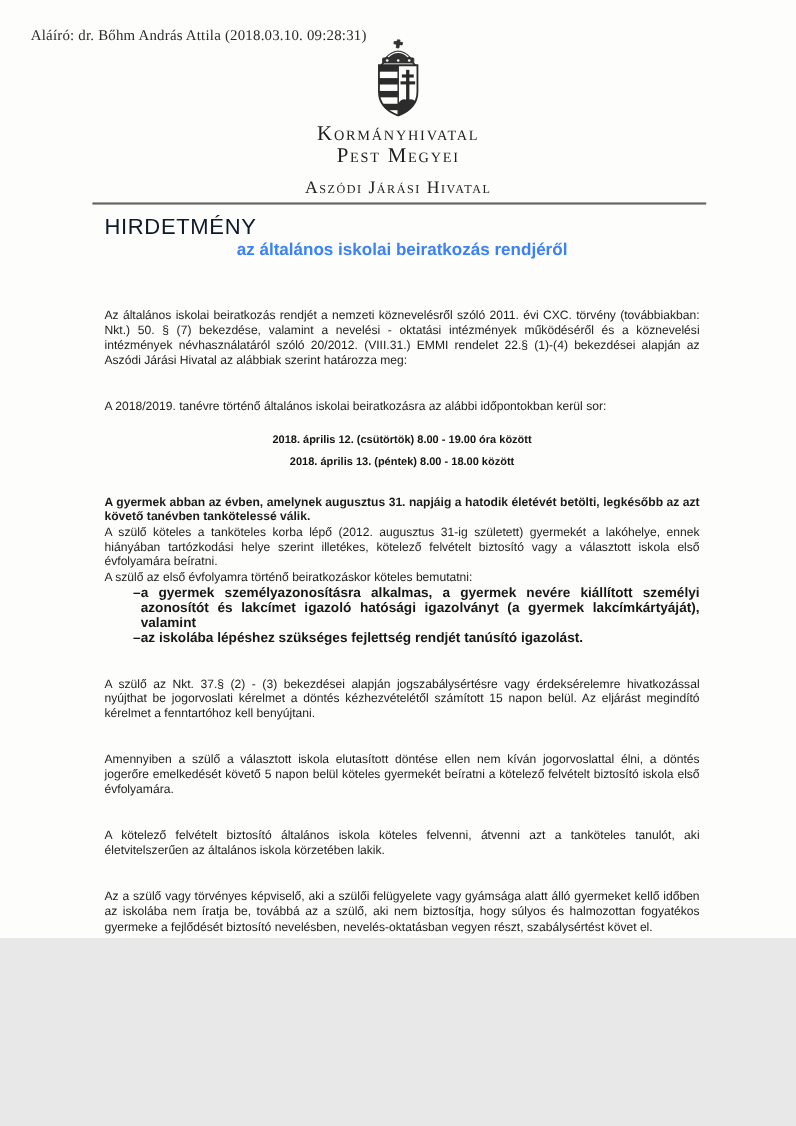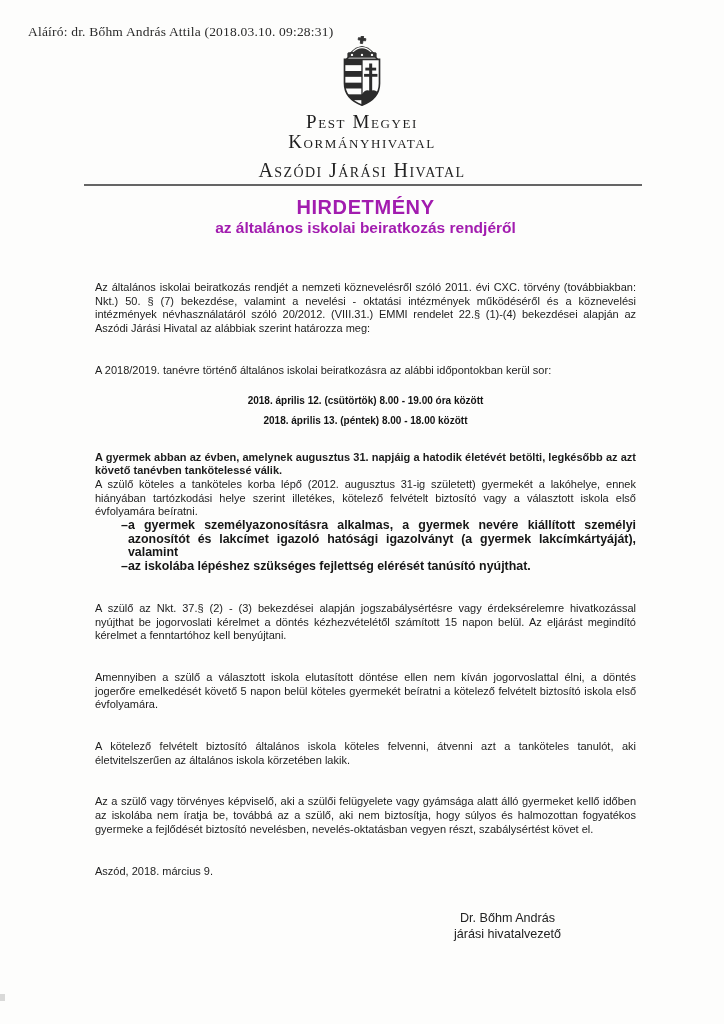--- a/index.html
+++ b/index.html
@@ -1,20 +1,20 @@
 <!DOCTYPE html>
 <html lang="hu"><head>
 <meta charset="utf-8">
 <title>Hirdetmény</title>
 <style>
   * { margin:0; padding:0; box-sizing:border-box; }
   html,body { background:#e8e8e8; }
   .page {
     position:relative;
-    width:724px; height:1024px;
+    width:724px; height:853px;
     margin:0 auto;
     background:#fdfdfc;
     overflow:hidden;
     font-family:"Liberation Sans", sans-serif;
     color:#1c1c1c;
   }
   
   .signer {
     position:absolute; left:28px; top:24px;
     font-family:"Liberation Serif", serif;
@@ -30,43 +30,43 @@
   .org-line {
     font-family:"Liberation Serif", serif;
     font-variant:small-caps;
     font-size:19px; line-height:20px;
     letter-spacing:1.6px;
     color:#1e1e1e;
   }
   .office-line {
     font-family:"Liberation Serif", serif;
     font-variant:small-caps;
-    font-size:20px; line-height:17px;
+    font-size:16px; line-height:17px;
     letter-spacing:1.4px;
     margin-top:10px;
     color:#242424;
   }
   .rule {
     position:absolute; top:184px; left:84px; width:558px;
     border:none; border-top:2px solid #4a4a4a;
     opacity:.85;
   }
   
   .content {
     position:absolute; left:95px; top:196px; width:541px;
   }
   .doc-title {
-    text-align:center; font-weight:bold;
+    font-weight:normal;
     font-size:20px; line-height:23px;
-    letter-spacing:0.6px; color:#a21caf;
+    letter-spacing:0.6px; color:#0f172a;
   }
   .doc-subtitle {
     text-align:center; font-weight:bold;
     font-size:15.5px; line-height:18px;
-    color:#a21caf;
+    color:#3b82f6;
   }
   .para {
     font-size:11px; line-height:13.7px;
     text-align:justify; color:#1c1c1c;
   }
   .gap-lg { margin-top:26px; }
   .gap { margin-top:28px; }
   .dates {
     margin-top:13px;
     text-align:center; font-weight:bold;
@@ -141,51 +141,52 @@
           <path d="M30,28 H51 V57 Q51,75 30,83 Z"></path>
         </clipPath>
       <g clip-path="url(#rhalf)" fill="#2b2b2b">
         <path d="M30,70 Q34,63 40,66 Q46,63 51,70 L51,83 L30,83 Z"></path>
         <rect x="38.6" y="33" width="3.6" height="34"></rect>
         <rect x="34" y="38" width="13" height="3.4"></rect>
         <rect x="32.5" y="45.5" width="16" height="3.4"></rect>
       </g>
       <path d="M30,28 V83" stroke="#2b2b2b" stroke-width="1.6"></path>
     </svg>
+    <div class="org-line">Kormányhivatal</div>
     <div class="org-line">Pest Megyei</div>
-    <div class="org-line">Kormányhivatal</div>
     <div class="office-line">Aszódi Járási Hivatal</div>
   </div>
 
   <hr class="rule">
 
   <div class="content">
     <div class="doc-title">HIRDETMÉNY</div>
     <div class="doc-subtitle">az általános iskolai beiratkozás rendjéről</div>
 
     <p class="para gap-lg" style="margin-top:44px">Az általános iskolai beiratkozás rendjét a nemzeti köznevelésről szóló 2011. évi CXC. törvény (továbbiakban: Nkt.) 50. § (7) bekezdése, valamint a nevelési - oktatási intézmények működéséről és a köznevelési intézmények névhasználatáról szóló 20/2012. (VIII.31.) EMMI rendelet 22.§ (1)-(4) bekezdései alapján az Aszódi Járási Hivatal az alábbiak szerint határozza meg:</p>
 
     <p class="para gap">A 2018/2019. tanévre történő általános iskolai beiratkozásra az alábbi időpontokban kerül sor:</p>
 
     <div class="dates">
       <div>2018. április 12. (csütörtök) 8.00 - 19.00 óra között</div>
       <div>2018. április 13. (péntek) 8.00 - 18.00 között</div>
     </div>
 
     <p class="para after-dates">A gyermek abban az évben, amelynek augusztus 31. napjáig a hatodik életévét betölti, legkésőbb az azt követő tanévben tankötelessé válik.</p>
     <p class="para">A szülő köteles a tanköteles korba lépő (2012. augusztus 31-ig született) gyermekét a lakóhelye, ennek hiányában tartózkodási helye szerint illetékes, kötelező felvételt biztosító vagy a választott iskola első évfolyamára beíratni.</p>
+    <p class="para">A szülő az első évfolyamra történő beiratkozáskor köteles bemutatni:</p>
 
     <ul class="bullets">
       <li>
         <span class="dash">–</span>
         <span class="btxt">a gyermek személyazonosításra alkalmas, a gyermek nevére kiállított személyi azonosítót és lakcímet igazoló hatósági igazolványt (a gyermek lakcímkártyáját), valamint</span>
       </li>
       <li>
         <span class="dash">–</span>
-        <span class="btxt">az iskolába lépéshez szükséges fejlettség elérését tanúsító nyújthat.</span>
+        <span class="btxt">az iskolába lépéshez szükséges fejlettség rendjét tanúsító igazolást.</span>
       </li>
     </ul>
 
 
     <p class="para gap">A szülő az Nkt. 37.§ (2) - (3) bekezdései alapján jogszabálysértésre vagy érdeksérelemre hivatkozással nyújthat be jogorvoslati kérelmet a döntés kézhezvételétől számított 15 napon belül. Az eljárást megindító kérelmet a fenntartóhoz kell benyújtani.</p>
 
     <p class="para gap">Amennyiben a szülő a választott iskola elutasított döntése ellen nem kíván jogorvoslattal élni, a döntés jogerőre emelkedését követő 5 napon belül köteles gyermekét beíratni a kötelező felvételt biztosító iskola első évfolyamára.</p>
 
     <p class="para gap">A kötelező felvételt biztosító általános iskola köteles felvenni, átvenni azt a tanköteles tanulót, aki életvitelszerűen az általános iskola körzetében lakik.</p>
 

